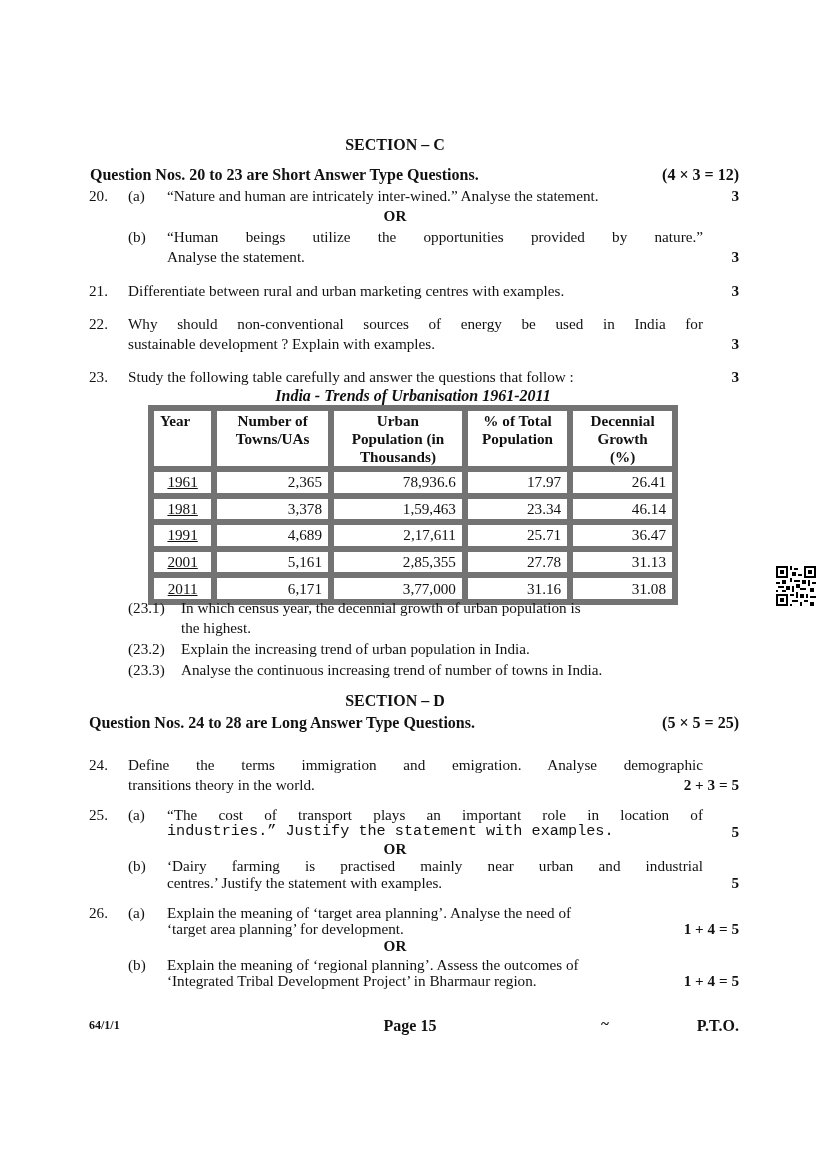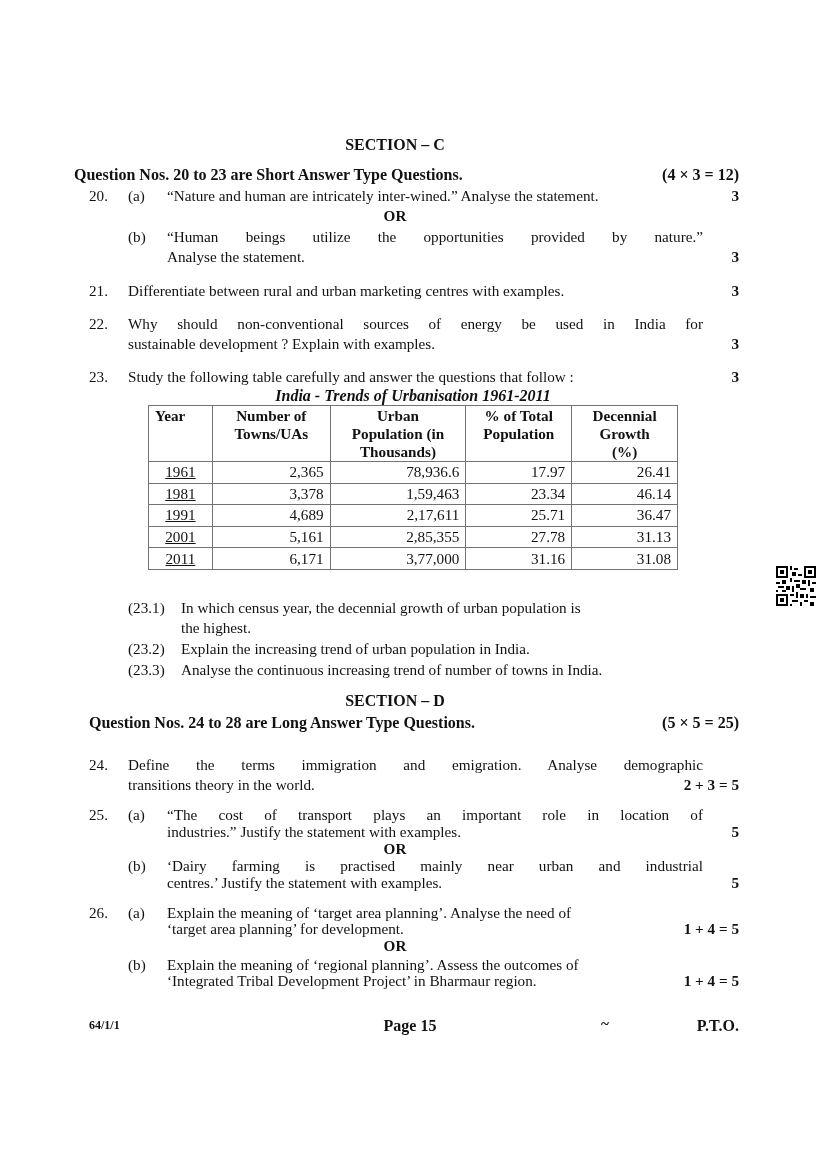--- a/index.html
+++ b/index.html
@@ -6,31 +6,31 @@
   body { width:827px; height:1169px; position:relative; overflow:hidden;
          font-family: "DejaVu Serif", "Liberation Serif", serif; color:#111; }
   .abs { position:absolute; }
   .t { font-size:15.2px; line-height:19px; font-family:"Liberation Serif","DejaVu Serif",serif; }
   .b { font-weight:bold; }
   .sec { left:0; width:790px; text-align:center; font-size:16px; font-weight:bold;
          font-family:"Liberation Serif","DejaVu Serif",serif; }
   .just { text-align:justify; text-align-last:justify; }
   .mark { font-weight:bold; text-align:right; }
   table { border-collapse:collapse; font-family:"Liberation Serif","DejaVu Serif",serif; font-size:15.2px; }
-  td, th { border:1px solid #737373; padding:0 6px; height:20.6px; line-height:18px; }
+  td, th { border:6px solid #737373; padding:0 6px; height:20.6px; line-height:18px; }
   th { font-weight:bold; vertical-align:top; text-align:center; padding-top:1px; line-height:18px; }
   td { text-align:right; }
   td.yr { text-align:center;text-decoration:underline; }
   .qr { left:776px; top:566px; width:40px; height:40px; }
 </style>
 </head>
 <body>
 
 <div class="abs sec" style="top:136px;">SECTION – C</div>
-<div class="abs t b" style="left:74px; top:165px; font-size:16px;">Question Nos. 20 to 23 are Short Answer Type Questions.</div>
+<div class="abs t b" style="left:90px; top:165px; font-size:16px;">Question Nos. 20 to 23 are Short Answer Type Questions.</div>
 <div class="abs t b" style="left:620px; top:165px; width:119px; text-align:right; font-size:16px;">(4 × 3 = 12)</div>
 
 <div class="abs t" style="left:89px; top:186px;">20.</div>
 <div class="abs t" style="left:128px; top:186px;">(a)</div>
 <div class="abs t" style="left:167px; top:186px;">“Nature and human are intricately inter-wined.” Analyse the statement.</div>
 <div class="abs t mark" style="left:700px; top:186px; width:39px;">3</div>
 <div class="abs t b" style="left:380px; top:206px; width:30px; text-align:center;">OR</div>
 <div class="abs t" style="left:128px; top:227px;">(b)</div>
 <div class="abs t just" style="left:167px; top:227px; width:536px;">“Human beings utilize the opportunities provided by nature.”</div>
 <div class="abs t" style="left:167px; top:247px;">Analyse the statement.</div>
@@ -135,21 +135,21 @@
 <div class="abs t b" style="left:620px; top:713px; width:119px; text-align:right; font-size:16px;">(5 × 5 = 25)</div>
 
 <div class="abs t" style="left:89px; top:755px;">24.</div>
 <div class="abs t just" style="left:128px; top:755px; width:575px;">Define the terms immigration and emigration. Analyse demographic</div>
 <div class="abs t" style="left:128px; top:775px;">transitions theory in the world.</div>
 <div class="abs t mark" style="left:620px; top:775px; width:119px;">2 + 3 = 5</div>
 
 <div class="abs t" style="left:89px; top:805px;">25.</div>
 <div class="abs t" style="left:128px; top:805px;">(a)</div>
 <div class="abs t just" style="left:167px; top:805px; width:536px;">“The cost of transport plays an important role in location of</div>
-<div class="abs t" style="left:167px; top:822px;">industries.” Justify the statement with examples.</div>
+<div class="abs t" style="left:167px; top:822px;font-family:Liberation Mono, monospace;">industries.” Justify the statement with examples.</div>
 <div class="abs t mark" style="left:700px; top:822px; width:39px;">5</div>
 <div class="abs t b" style="left:380px; top:839px; width:30px; text-align:center;">OR</div>
 <div class="abs t" style="left:128px; top:856px;">(b)</div>
 <div class="abs t just" style="left:167px; top:856px; width:536px;">‘Dairy farming is practised mainly near urban and industrial</div>
 <div class="abs t" style="left:167px; top:873px;">centres.’ Justify the statement with examples.</div>
 <div class="abs t mark" style="left:700px; top:873px; width:39px;">5</div>
 
 <div class="abs t" style="left:89px; top:903px;">26.</div>
 <div class="abs t" style="left:128px; top:903px;">(a)</div>
 <div class="abs t" style="left:167px; top:903px;">Explain the meaning of ‘target area planning’. Analyse the need of</div>

